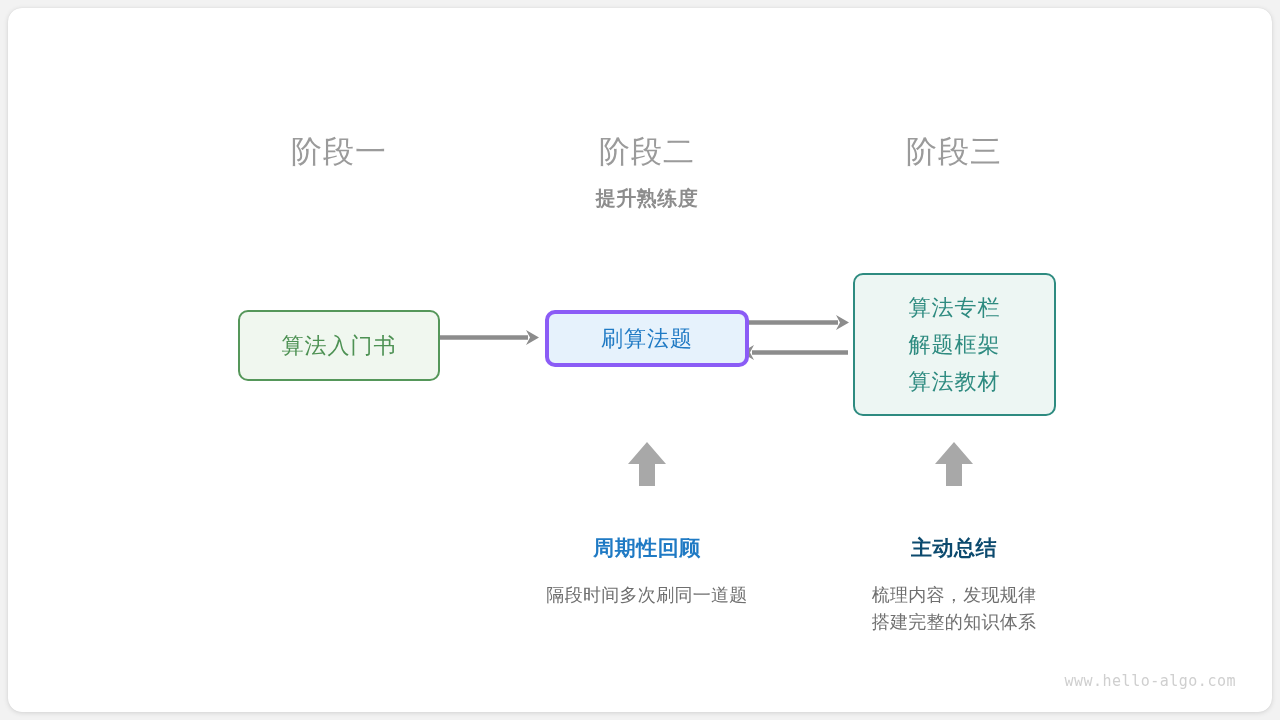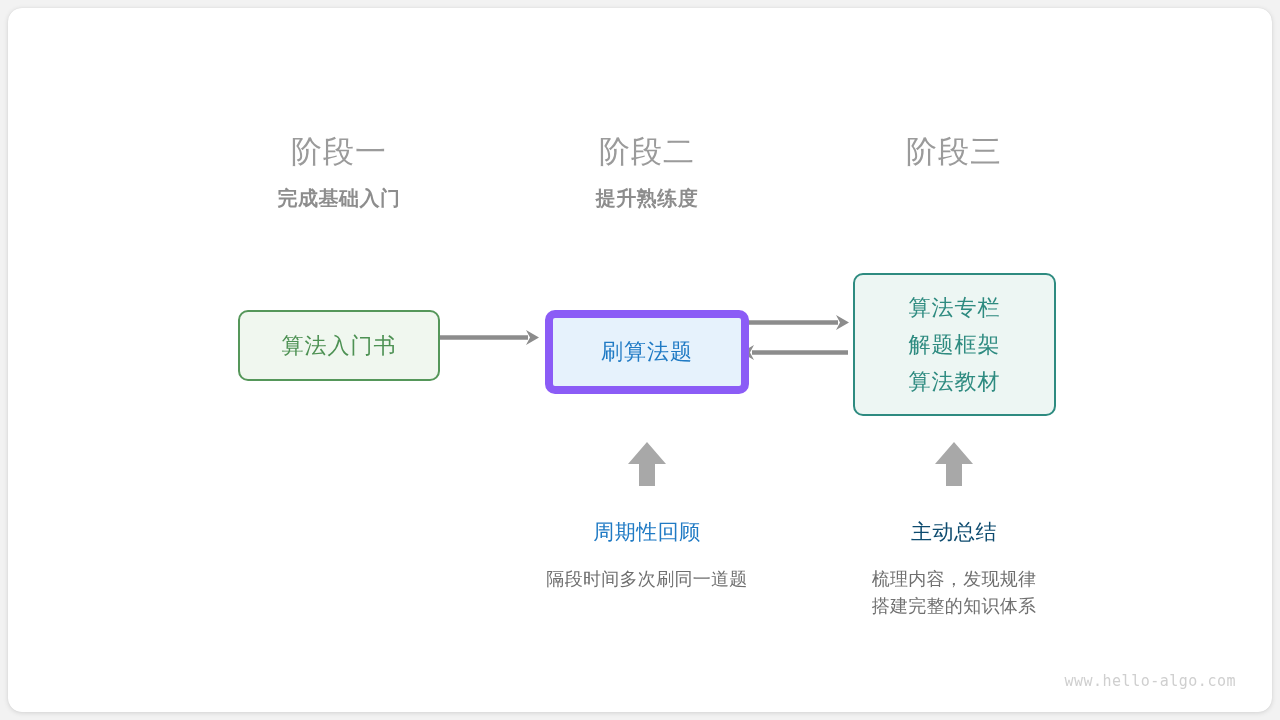--- a/index.html
+++ b/index.html
@@ -71,23 +71,23 @@
   }
   #node-book {
     left: 230px; top: 302px;
     width: 202px; height: 71px;
     background: #f0f7ef;
     border: 2px solid #55975a;
     color: #4d9153;
   }
   #node-practice {
     left: 537px; top: 302px;
-    width: 204px; height: 84px;
+    width: 204px; height: 57px;
     background: #e6f2fc;
-    border: 8px solid #8b5cf6;
+    border: 4px solid #8b5cf6;
     color: #1f7ac4;
   }
   #node-resources {
     left: 845px; top: 265px;
     width: 203px; height: 143px;
     background: #edf6f3;
     border: 2px solid #2e8b80;
     color: #2e8b80;
   }
   #node-resources .line { line-height: 37px; }
@@ -101,23 +101,24 @@
   }
 
   
   .annot {
     position: absolute;
     text-align: center;
     width: 300px;
   }
   .annot-title {
     font-size: 21px;
-    font-weight: normal;
+    font-weight: bold;
     line-height: 30px;
     letter-spacing: 0.5px;
+    margin-top: 16px;
   }
   .annot-desc {
     font-size: 18px;
     font-weight: 400;
     color: #6f6f6f;
     line-height: 27px;
     margin-top: 19px;
     letter-spacing: 0.3px;
   }
   #annot-review { left: 489px; top: 509px; }
@@ -168,21 +169,20 @@
         <path d="M 631 478 L 631 456 L 620 456 L 639 434 L 658 456 L 647 456 L 647 478 Z" fill="#a8a8a8"></path>
       </g>
 
       <g>
         <path d="M 938 478 L 938 456 L 927 456 L 946 434 L 965 456 L 954 456 L 954 478 Z" fill="#a8a8a8"></path>
       </g>
     </svg>
 
     <div class="stage-head" id="stage-1">
       <div class="stage-title">阶段一</div>
-      <div class="stage-sub">完成基础入门</div>
     </div>
 
     <div class="stage-head" id="stage-2">
       <div class="stage-title">阶段二</div>
       <div class="stage-sub">提升熟练度</div>
     </div>
 
     <div class="stage-head" id="stage-3">
       <div class="stage-title">阶段三</div>
     </div>

